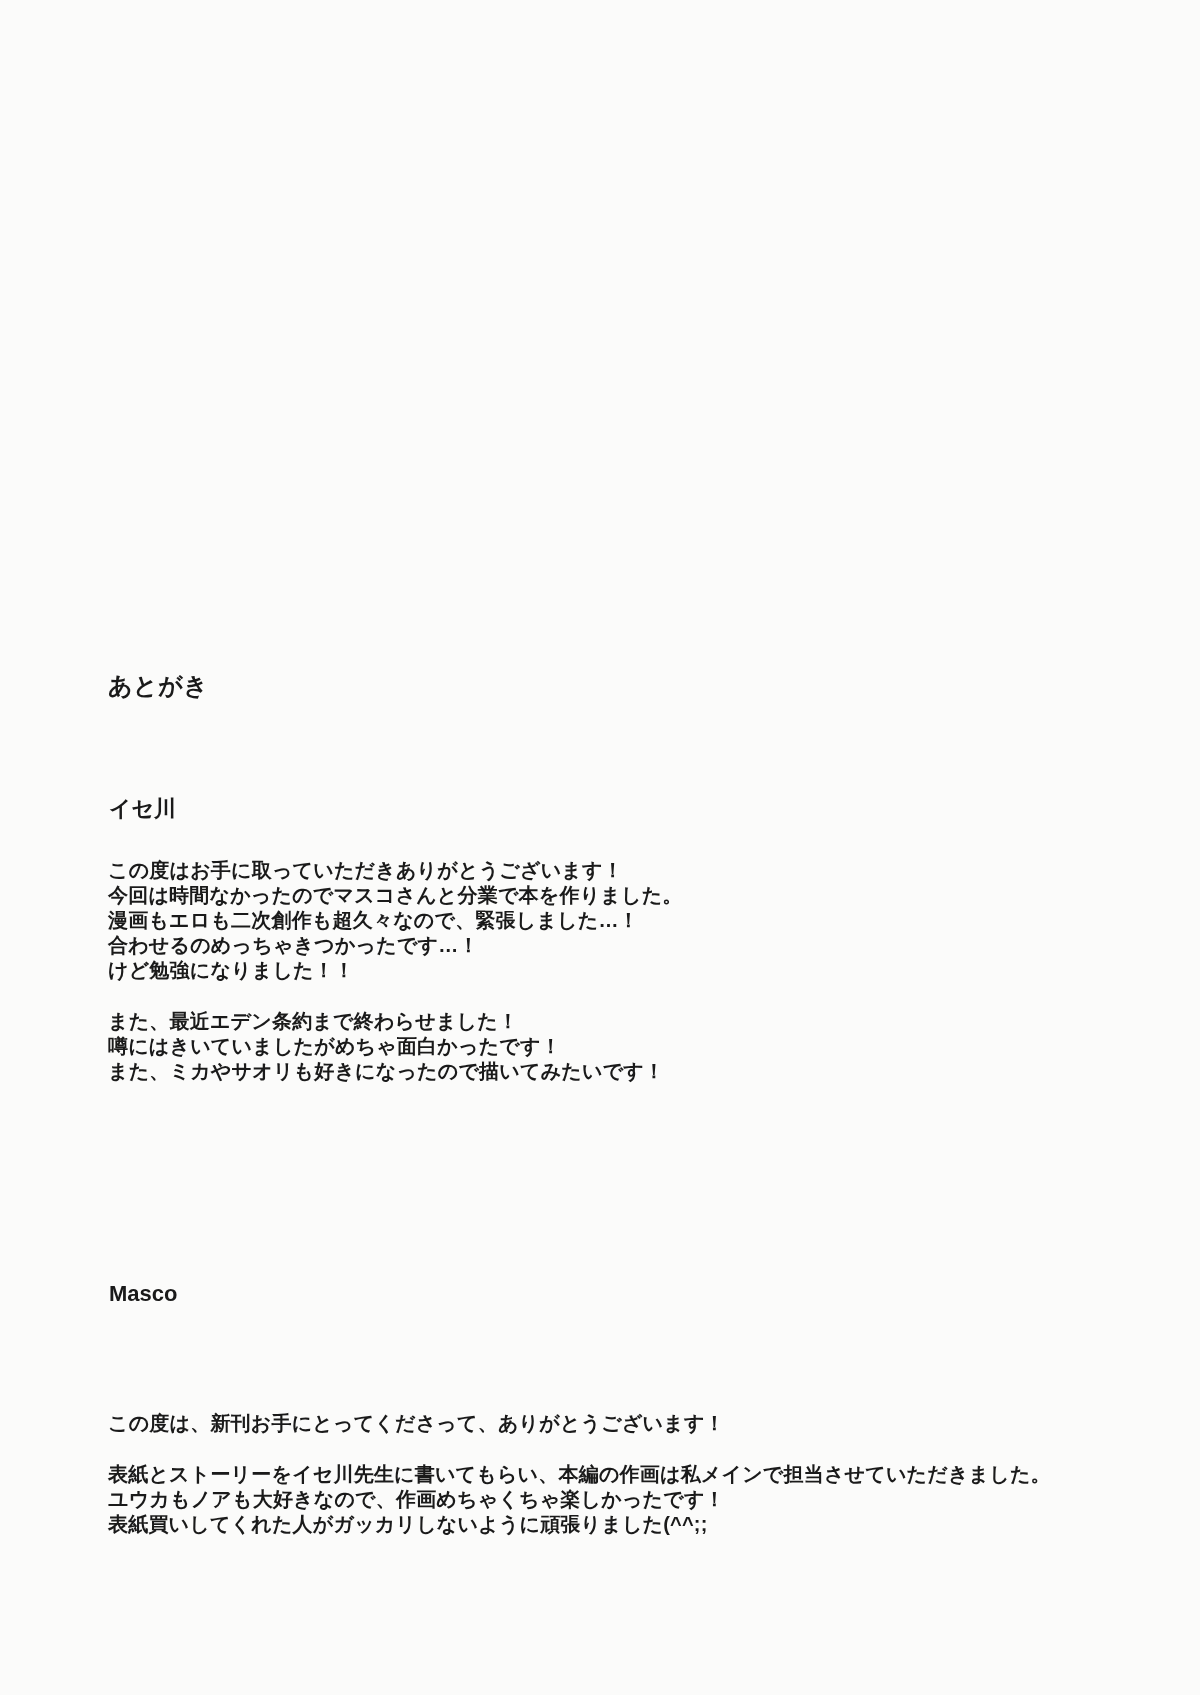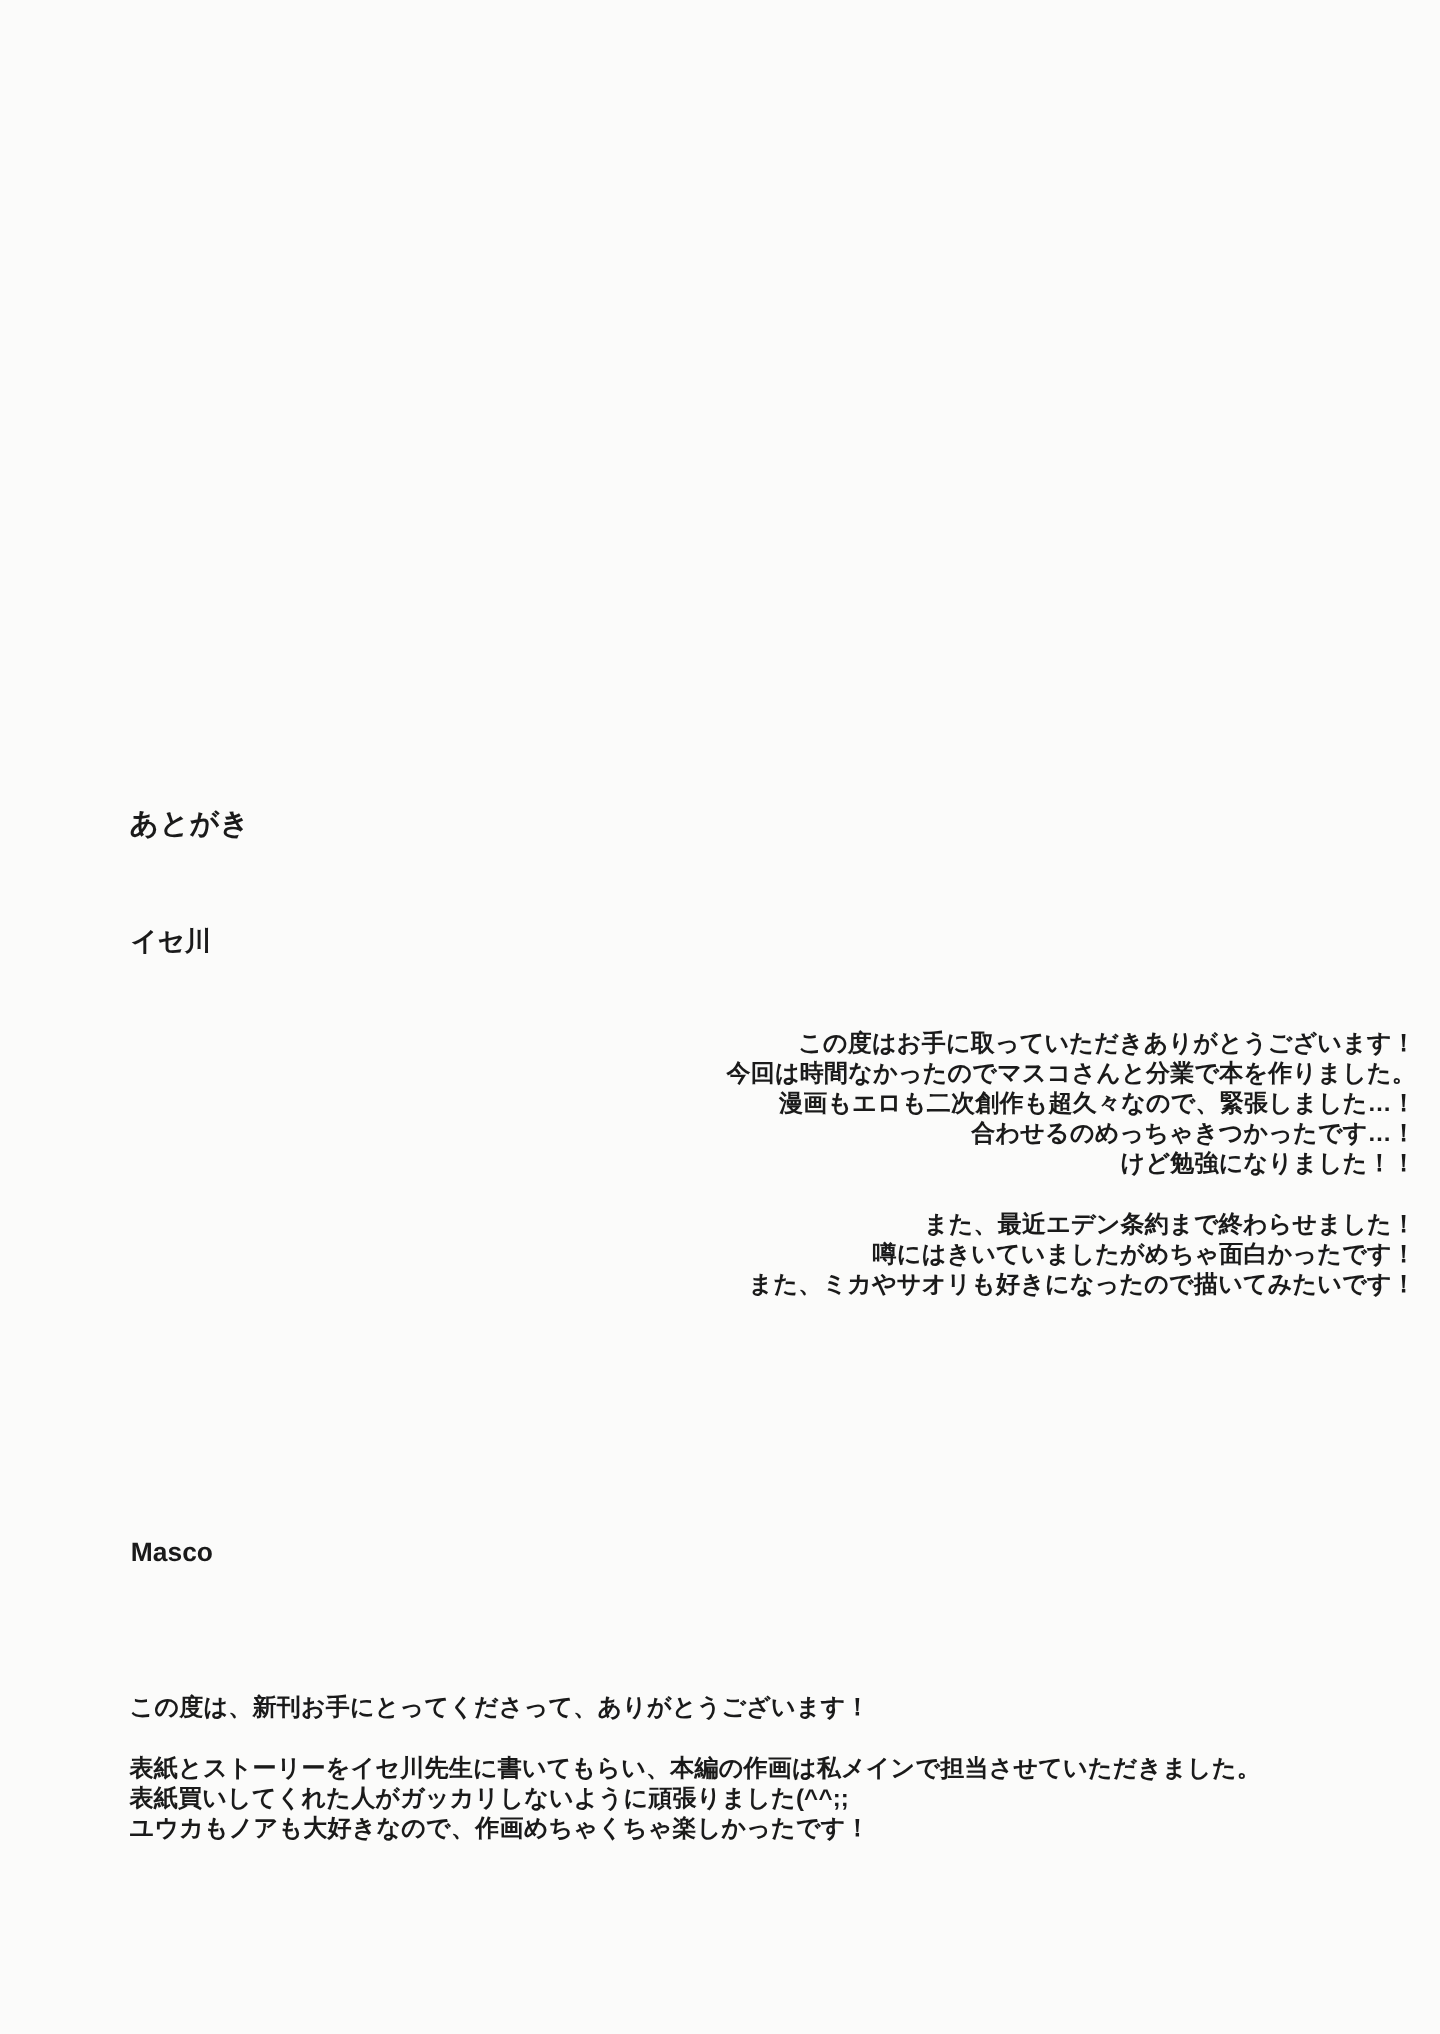--- a/index.html
+++ b/index.html
@@ -62,22 +62,22 @@
   }
 </style>
 </head>
 <body>
 
 <main class="page">
   <h1 class="page-title">あとがき</h1>
 
   <div class="sections">
   <section>
-    <h2 class="author-name" style="top: 772px;">イセ川</h2>
-    <div class="paragraphs" style="top: 858px; text-align: right;">
+    <h2 class="author-name" style="top: 796px;">イセ川</h2>
+    <div class="paragraphs" style="top: 858px;">
           <div class="paragraph">
             <div class="line">この度はお手に取っていただきありがとうございます！</div>
             <div class="line">今回は時間なかったのでマスコさんと分業で本を作りました。</div>
             <div class="line">漫画もエロも二次創作も超久々なので、緊張しました…！</div>
             <div class="line">合わせるのめっちゃきつかったです…！</div>
             <div class="line">けど勉強になりました！！</div>
           </div>
           <div class="paragraph">
             <div class="line">また、最近エデン条約まで終わらせました！</div>
             <div class="line">噂にはきいていましたがめちゃ面白かったです！</div>
@@ -87,19 +87,19 @@
   </section>
 
   <section>
     <h2 class="author-name" style="top: 1281px;">Masco</h2>
     <div class="paragraphs" style="top: 1411px;">
           <div class="paragraph">
             <div class="line">この度は、新刊お手にとってくださって、ありがとうございます！</div>
           </div>
           <div class="paragraph">
             <div class="line">表紙とストーリーをイセ川先生に書いてもらい、本編の作画は私メインで担当させていただきました。</div>
+            <div class="line">ユウカもノアも大好きなので、作画めちゃくちゃ楽しかったです！</div>
             <div class="line">表紙買いしてくれた人がガッカリしないように頑張りました(^^;;</div>
-            <div class="line">ユウカもノアも大好きなので、作画めちゃくちゃ楽しかったです！</div>
           </div>
         </div>
   </section>
 </div>
 </main>
 
 </body></html>

